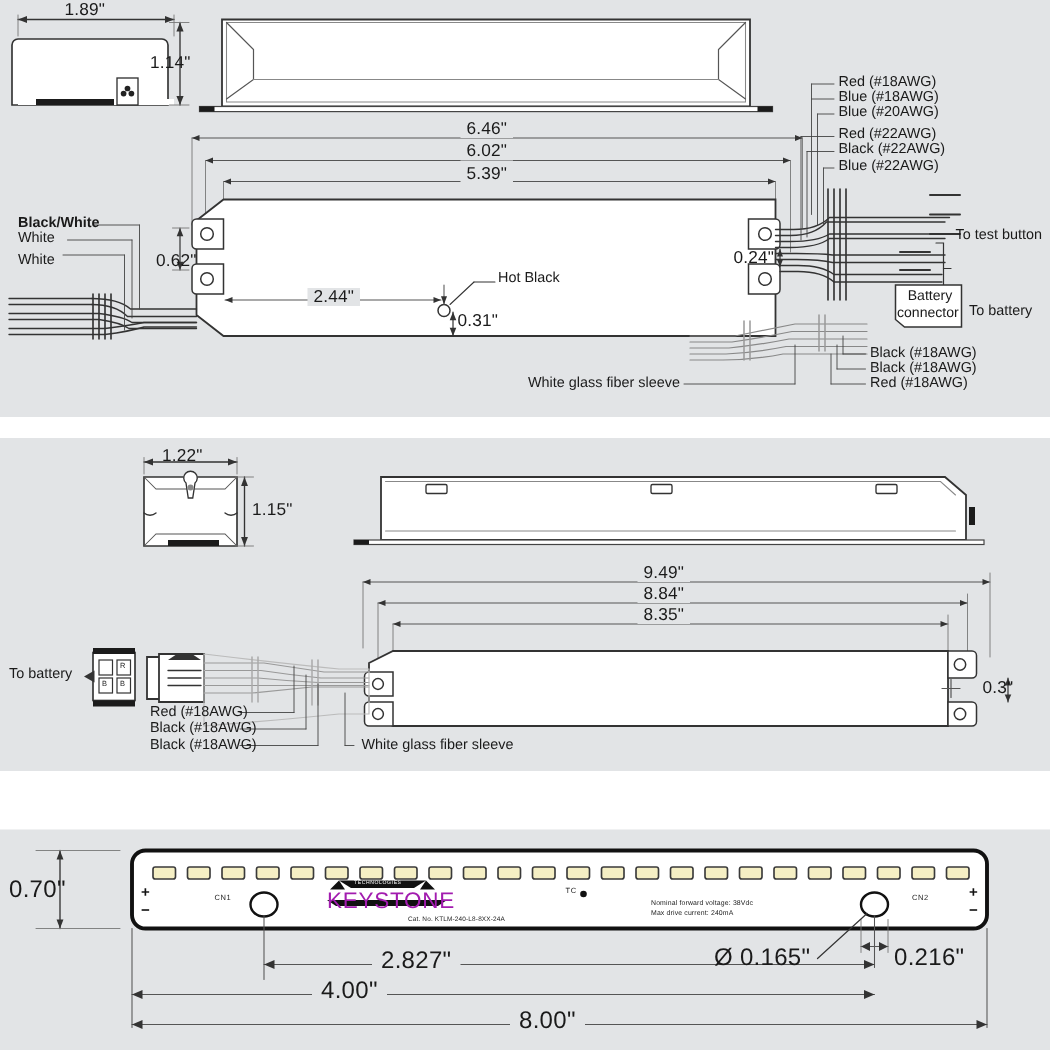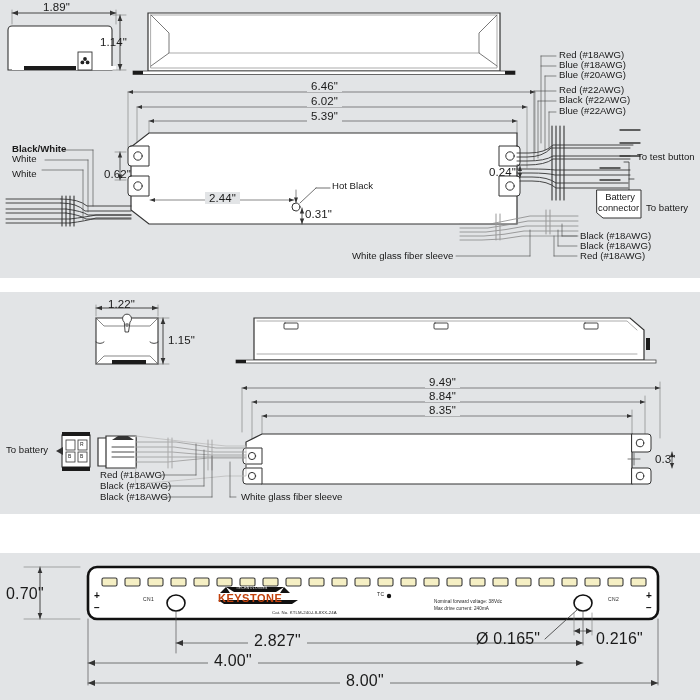--- a/index.html
+++ b/index.html
@@ -19,22 +19,22 @@
        white-space:nowrap;line-height:1.05;}
   .dim{font-size:11.5px;letter-spacing:.1px;}
   .dimbig{font-size:16px;letter-spacing:.2px;}
   .wire{font-size:9.6px;}
   .wirel{font-size:9.6px;}
   .tiny{font-size:4.6px;color:#222;letter-spacing:.1px;}
   .tiny2{font-size:4.3px;color:#222;letter-spacing:.1px;}
   .micro{font-size:5px;color:#222;letter-spacing:.4px;}
   .plus{font-size:10px;font-weight:bold;color:#111;}
   .bconn{font-size:9.4px;line-height:11px;text-align:center;}
-  .logo-word{font-family:"Liberation Sans",sans-serif;font-weight:bold;font-size:11px;
-       letter-spacing:.5px;color:#c2410c;}
+  .logo-word{font-family:"Liberation Sans",sans-serif;font-weight:normal;font-size:15px;
+       letter-spacing:.5px;color:#a21caf;}
 </style>
 </head>
 <body>
 
 <div class="sheet">
 
   <div class="panel" id="panel-top">
     <div class="lay">
     <svg width="700" height="278" viewBox="0 0 700 278" xmlns="http://www.w3.org/2000/svg">
       <g stroke="#222" fill="none" stroke-width="0.9" stroke-linecap="round">

